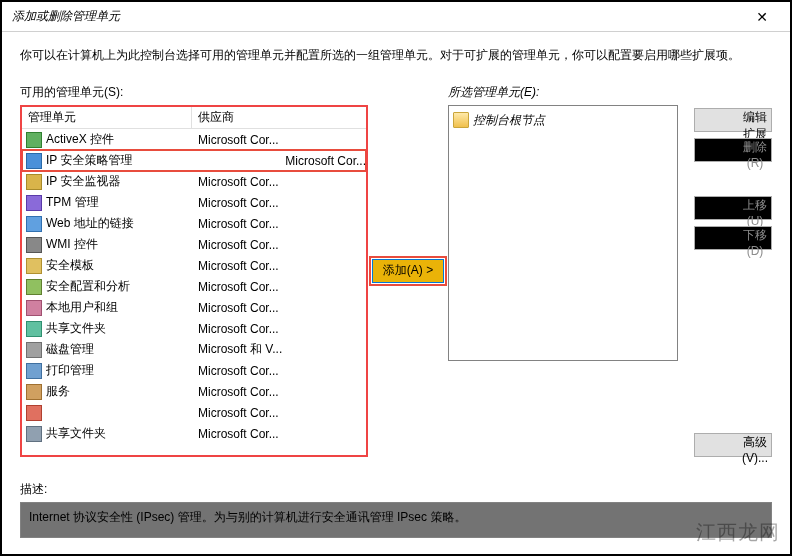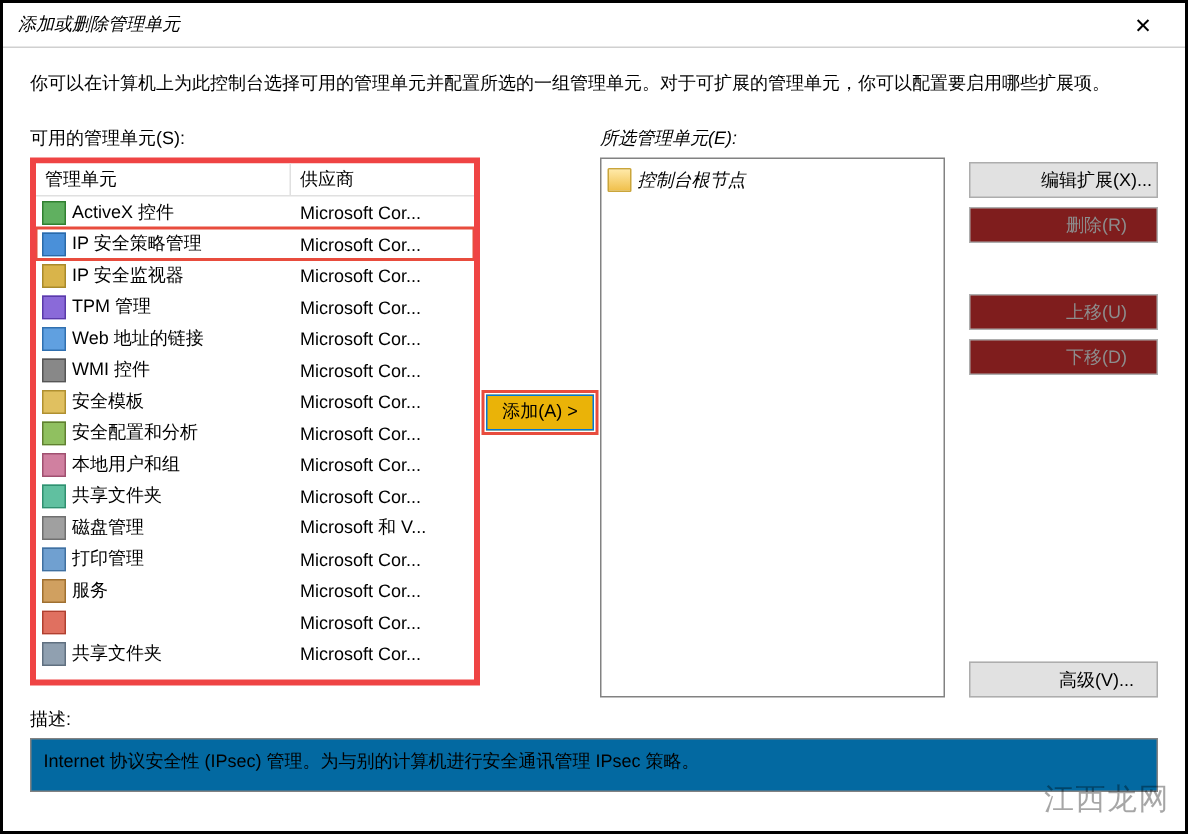--- a/index.html
+++ b/index.html
@@ -34,30 +34,30 @@
     .instructions {
       color: #000;
       font-size: 12px;
       line-height: 1.5;
       margin-bottom: 20px;
     }
     .columns {
       display: flex;
       gap: 0;
     }
-    .col-left { width: 300px; }
+    .col-left { width: 348px; }
     .col-middle { width: 80px; display: flex; flex-direction: column; justify-content: center; align-items: center; }
     .col-right { flex: 1; display: flex; gap: 16px; }
     .col-selected { width: 230px; font-style: italic; }
     .col-buttons { flex: 1; display: flex; flex-direction: column; gap: 6px; }
     
     .section-label { font-size: 12px; color: #000; margin-bottom: 4px; }
     
     .listbox {
-      border: 4px solid #ef4444;
+      border: 2px solid #ef4444;
       background: #fff;
       height: 352px;
       position: relative;
     }
     .list-header {
       display: flex;
       background: #fff;
       border-bottom: 1px solid #e0e0e0;
       height: 22px;
       align-items: center;
@@ -93,31 +93,32 @@
     .list-row .c2 {
       flex: 1;
       padding-left: 6px;
       white-space: nowrap;
       overflow: hidden;
       color: #000;
     }
     .list-row.selected { 
       outline: 2px solid #e84c3d;
       outline-offset: -1px;
+      text-align: right;
     }
     .snapin-icon {
       width: 16px; height: 16px;
       flex-shrink: 0;
       display: inline-block;
     }
     
     .selected-box {
       border: 1px solid #828282;
       background: #fff;
-      height: 360px;
+      height: 256px;
       padding: 4px;
     }
     .tree-item {
       display: flex;
       align-items: center;
       gap: 4px;
       height: 20px;
       font-size: 12px;
     }
     .folder-icon {
@@ -131,42 +132,42 @@
       height: 24px;
       border: 1px solid #adadad;
       background: #e1e1e1;
       font-size: 12px;
       color: #000;
       cursor: pointer;
       padding-left: 44px;
     }
     .side-btn.disabled {
       color: #8d8d8d;
-      background: #7f1d1d;
+      background: #000000;
     }
     .btn-spacer { height: 22px; }
     
     .add-btn {
       width: 72px;
       height: 24px;
       border: 1px solid #0078d7;
       background: #eab308;
       font-size: 12px;
       color: #000;
       cursor: pointer;
       outline: 2px solid #e84c3d;
       outline-offset: 1px;
     }
     
     .desc-section {
-      margin-top: 6px;
+      margin-top: 24px;
     }
     .desc-box {
       border: 1px solid #828282;
-      background: #0369a1;
+      background: #737373;
       padding: 6px 8px;
       height: 36px;
       font-size: 12px;
       color: #000;
     }
     
     .watermark {
       position: absolute;
       right: 10px;
       bottom: 8px;

